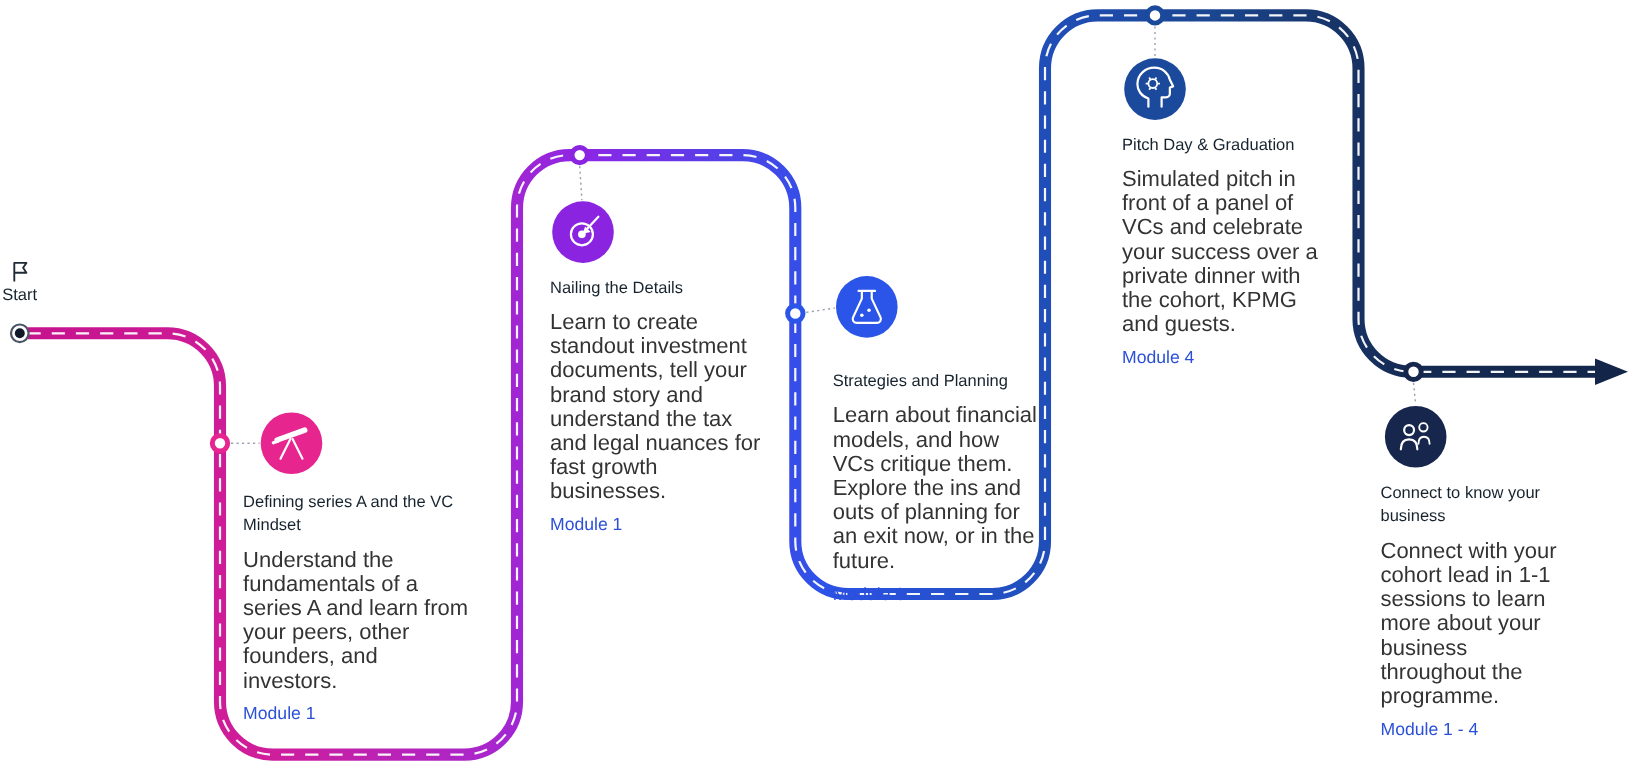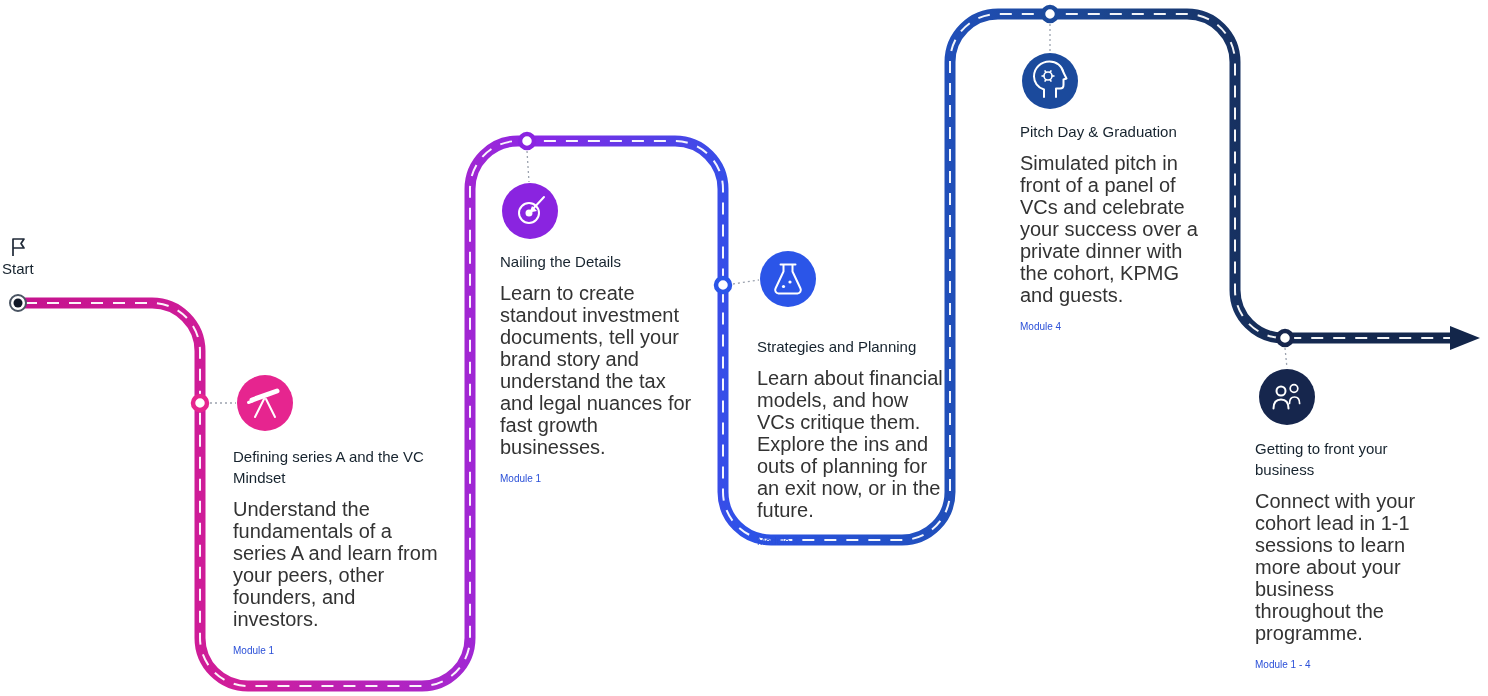--- a/index.html
+++ b/index.html
@@ -21,21 +21,21 @@
     margin:0 0 10px 0;
   }
   .module-desc{
     font-size:20px;
     font-weight:400;
     color:#333333;
     line-height:22px;
     margin:0 0 10px 0;
   }
   .module-link{
-    font-size:10px;
+    font-size:16px;
     color:#2b50d8;
     line-height:20px;
     cursor:pointer;
     display:inline-block;
   }
   .start-label{
     position:absolute;
     left:2px;
     top:260px;
     font-size:15px;
@@ -142,21 +142,21 @@
         <circle cx="1294" cy="388.5" r="3.8" stroke-width="1.7"></circle>
         <path d="M1289.5 403.5 C 1289.5 399.5 1291.5 397 1294.5 397 C 1297.6 397 1299.6 399.5 1299.6 403.5" stroke-width="1.7"></path>
         <circle cx="1281" cy="391" r="4.5" stroke-width="2"></circle>
         <path d="M1273.5 408.5 C 1273.5 402.5 1276.5 399.5 1281 399.5 C 1285.5 399.5 1288.5 402.5 1288.5 408.5" stroke-width="2"></path>
       </g>
     </g>
   </svg>
 
   <div class="start-label">Start</div>
 
-  <div class="module-card" style="left:233px; top:446px; width:208px;">
+  <div class="module-card" style="left:221px; top:446px; width:208px;">
     <div class="module-title">Defining series A and the VC Mindset</div>
     <div class="module-desc">Understand the fundamentals of a series A and learn from your peers, other founders, and investors.</div>
     <span class="module-link">Module 1</span>
   </div>
 
   <div class="module-card" style="left:500px; top:251px; width:200px;">
     <div class="module-title">Nailing the Details</div>
     <div class="module-desc">Learn to create standout investment documents, tell your brand story and understand the tax and legal nuances for fast growth businesses.</div>
     <span class="module-link">Module 1</span>
   </div>
@@ -167,18 +167,18 @@
     <span class="module-link">Module 3</span>
   </div>
 
   <div class="module-card" style="left:1020px; top:121px; width:186px;">
     <div class="module-title">Pitch Day &amp; Graduation</div>
     <div class="module-desc">Simulated pitch in front of a panel of VCs and celebrate your success over a private dinner with the cohort, KPMG and guests.</div>
     <span class="module-link">Module 4</span>
   </div>
 
   <div class="module-card" style="left:1255px; top:438px; width:180px;">
-    <div class="module-title">Getting to front your business</div>
+    <div class="module-title">Connect to know your business</div>
     <div class="module-desc">Connect with your cohort lead in 1-1 sessions to learn more about your business throughout the programme.</div>
     <span class="module-link">Module 1 - 4</span>
   </div>
 
 </div>
 
 </body></html>

